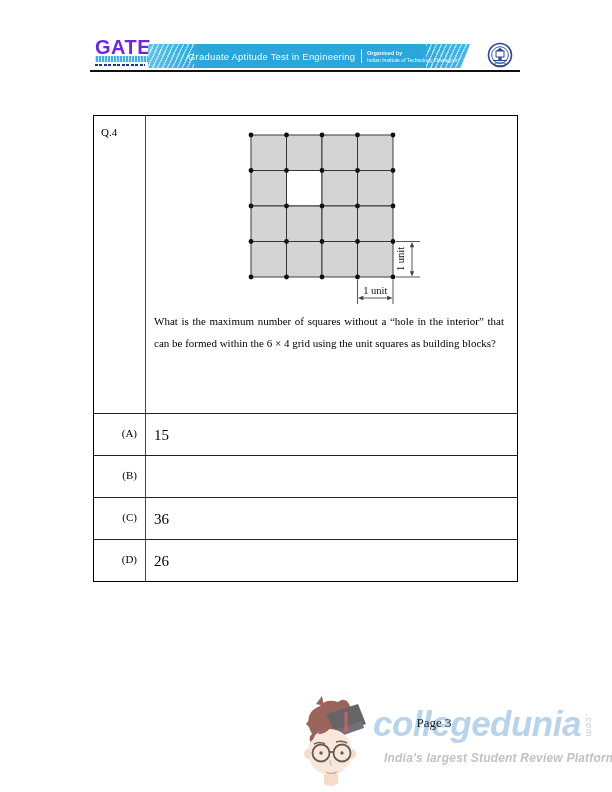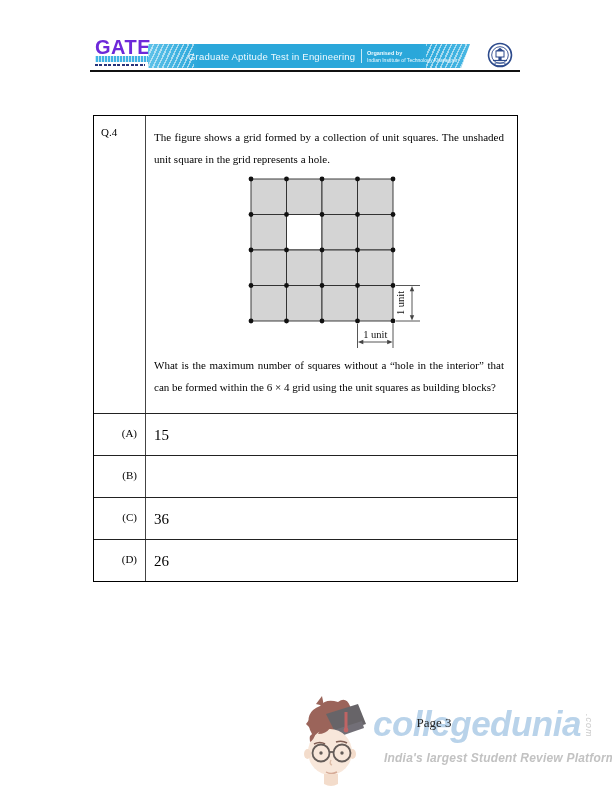--- a/index.html
+++ b/index.html
@@ -131,21 +131,20 @@
 
     <div class="header-rule"></div>
   </div>
 
   <div class="qtable">
     <div class="trow q-row">
       <div class="lcol">
         <span>Q.4</span>
       </div>
       <div class="rcol">
-        <div class="q-text">The figure shows a grid formed by a collection of unit squares. The unshaded unit square in the grid represents a hole.</div>
 
         <div class="figure-wrap">
           <svg width="178" height="178" viewBox="0 0 178 178">
             <g id="grid-layer">
                 <rect x="3" y="3" width="35.5" height="35.5" fill="#d4d4d4" stroke="#2a2a2a" stroke-width="0.9"></rect>
                 <rect x="38.5" y="3" width="35.5" height="35.5" fill="#d4d4d4" stroke="#2a2a2a" stroke-width="0.9"></rect>
                 <rect x="74" y="3" width="35.5" height="35.5" fill="#d4d4d4" stroke="#2a2a2a" stroke-width="0.9"></rect>
                 <rect x="109.5" y="3" width="35.5" height="35.5" fill="#d4d4d4" stroke="#2a2a2a" stroke-width="0.9"></rect>
                 <rect x="3" y="38.5" width="35.5" height="35.5" fill="#d4d4d4" stroke="#2a2a2a" stroke-width="0.9"></rect>
                 <rect x="38.5" y="38.5" width="35.5" height="35.5" fill="#ffffff" stroke="#2a2a2a" stroke-width="0.9"></rect>

